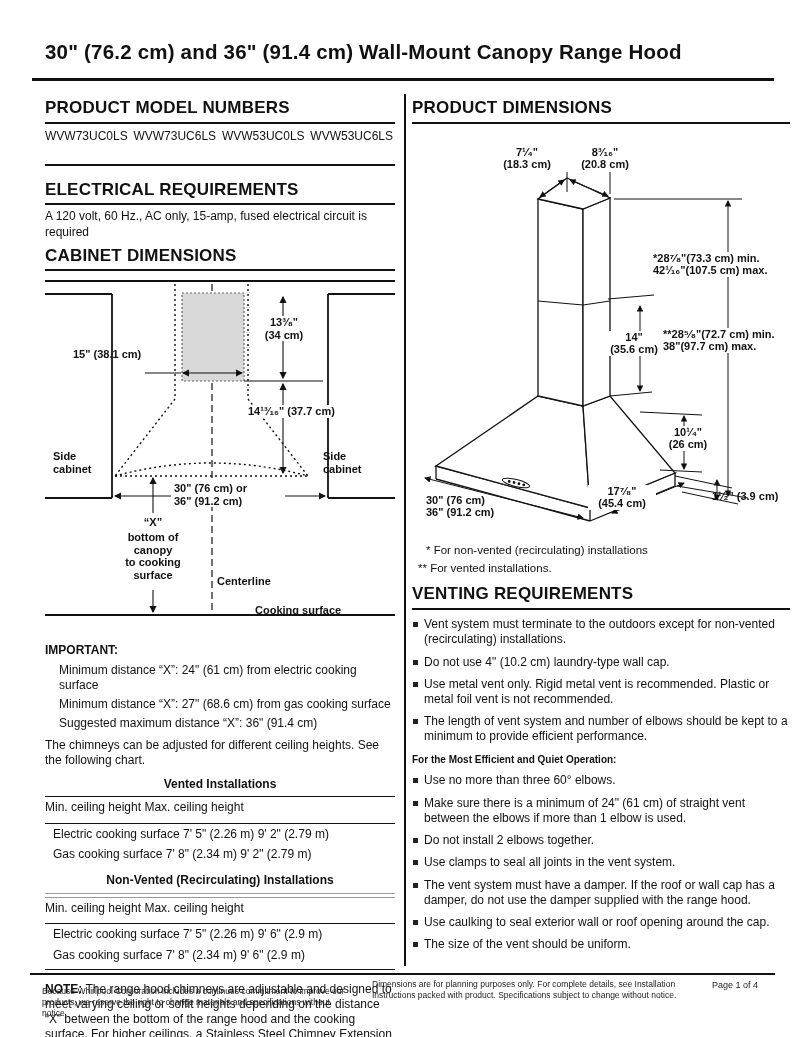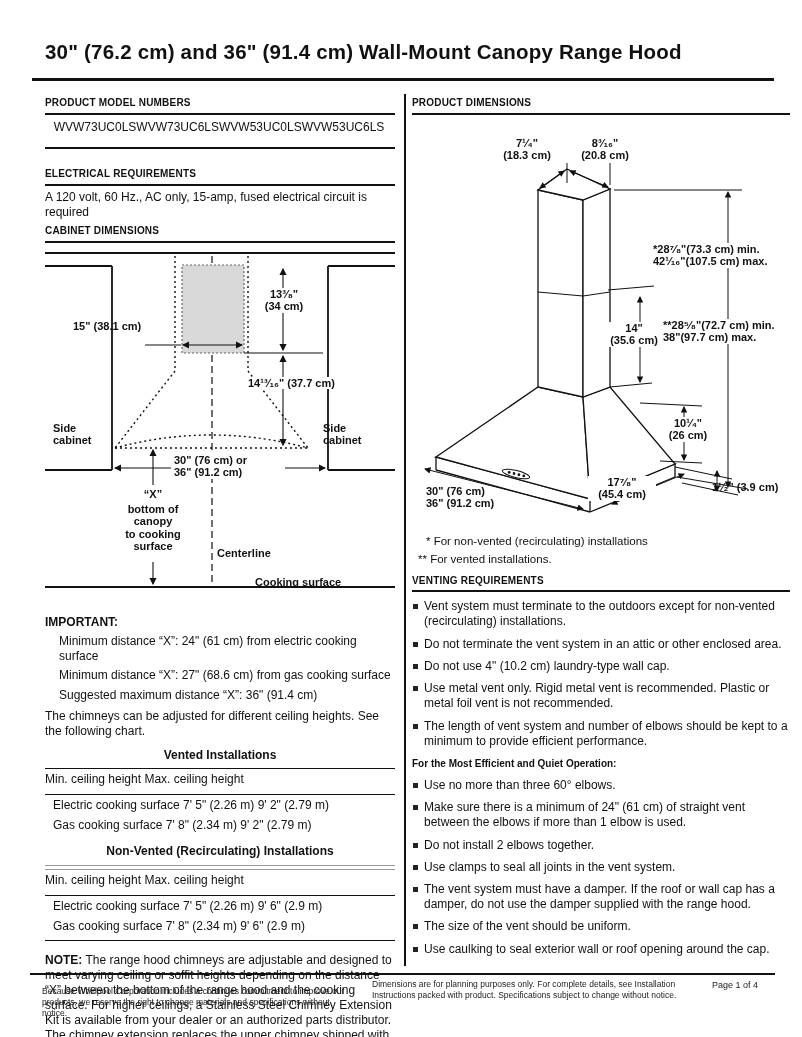--- a/index.html
+++ b/index.html
@@ -4,22 +4,22 @@
 <style>
   html,body{margin:0;padding:0;background:#fff;}
   .page{position:relative;width:802px;height:1037px;background:#fff;overflow:hidden;
         font-family:"Liberation Sans","DejaVu Sans",sans-serif;color:#111;}
   .title{position:absolute;left:45px;top:40px;font-size:20.5px;font-weight:bold;margin:0;letter-spacing:0.2px;}
   .title-rule{position:absolute;left:32px;top:78px;width:742px;height:2.5px;background:#111;}
   .col-divider{position:absolute;left:404px;top:94px;width:2px;height:872px;background:#111;}
   .col{position:absolute;top:95px;font-size:12px;line-height:1.27;}
   .col.left{left:45px;width:350px;}
   .col.right{left:412px;width:378px;}
-  .sec-h{font-size:10px;font-weight:bold;border-bottom:2px solid #111;padding-bottom:3px;margin:2px 0 4px 0;letter-spacing:0.2px;}
-  .models-row{display:flex;justify-content:center;padding:1px 2px 12px 0;border-bottom:2px solid #111;margin-bottom:19px;}
+  .sec-h{font-size:17px;font-weight:bold;border-bottom:2px solid #111;padding-bottom:3px;margin:2px 0 4px 0;letter-spacing:0.2px;}
+  .models-row{display:flex;justify-content:space-between;padding:1px 2px 20px 0;border-bottom:2px solid #111;margin-bottom:13px;}
   .body-text{margin:3px 0 5px 0;}
   .diagram{position:relative;margin-top:5px;}
   .diagram svg{display:block;}
   .dlabel{position:absolute;font-size:11px;font-weight:bold;line-height:12.5px;white-space:pre-line;color:#111;}
   .dlabel.bg{background:#fff;padding:0 1px;}
   .dlabel.ctr{text-align:center;}
   .imp-h{font-weight:bold;margin-top:22px;}
   .imp-item{margin:4px 0 0 14px;}
   .imp-note{margin-top:6px;}
   .tbl-h{text-align:center;font-weight:bold;margin-top:9px;}
@@ -230,24 +230,20 @@
     <div class="footnote fn1">* For non-vented (recirculating) installations</div>
     <div class="footnote fn2">** For vented installations.</div>
 
     <div class="sec-h" style="margin-top:8px;">VENTING REQUIREMENTS</div>
     <div class="bullet">
         <span class="sq"></span>
         <span class="bt">Vent system must terminate to the outdoors except for non-vented (recirculating) installations.</span>
       </div>
     <div class="bullet">
         <span class="sq"></span>
-        <span class="bt">Do not terminate the vent system in an attic or other enclosed area.</span>
-      </div>
-    <div class="bullet">
-        <span class="sq"></span>
         <span class="bt">Do not use 4" (10.2 cm) laundry-type wall cap.</span>
       </div>
     <div class="bullet">
         <span class="sq"></span>
         <span class="bt">Use metal vent only. Rigid metal vent is recommended. Plastic or metal foil vent is not recommended.</span>
       </div>
     <div class="bullet">
         <span class="sq"></span>
         <span class="bt">The length of vent system and number of elbows should be kept to a minimum to provide efficient performance.</span>
       </div>
@@ -268,25 +264,25 @@
     <div class="bullet">
         <span class="sq"></span>
         <span class="bt">Use clamps to seal all joints in the vent system.</span>
       </div>
     <div class="bullet">
         <span class="sq"></span>
         <span class="bt">The vent system must have a damper. If the roof or wall cap has a damper, do not use the damper supplied with the range hood.</span>
       </div>
     <div class="bullet">
         <span class="sq"></span>
+        <span class="bt">Use caulking to seal exterior wall or roof opening around the cap.</span>
+      </div>
+    <div class="bullet">
+        <span class="sq"></span>
         <span class="bt">The size of the vent should be uniform.</span>
-      </div>
-    <div class="bullet">
-        <span class="sq"></span>
-        <span class="bt">Use caulking to seal exterior wall or roof opening around the cap.</span>
       </div>
   </div>
 
   <div class="footer-rule"></div>
   <div class="footer-text fl">Because Whirlpool Corporation includes a continues commitment to improve our products, we reserve the right to change materials and specifications without notice.</div>
   <div class="footer-text fc">Dimensions are for planning purposes only. For complete details, see Installation Instructions packed with product. Specifications subject to change without notice.</div>
   <div class="footer-page">Page 1 of 4</div>
 </div>
 
 </body></html>

